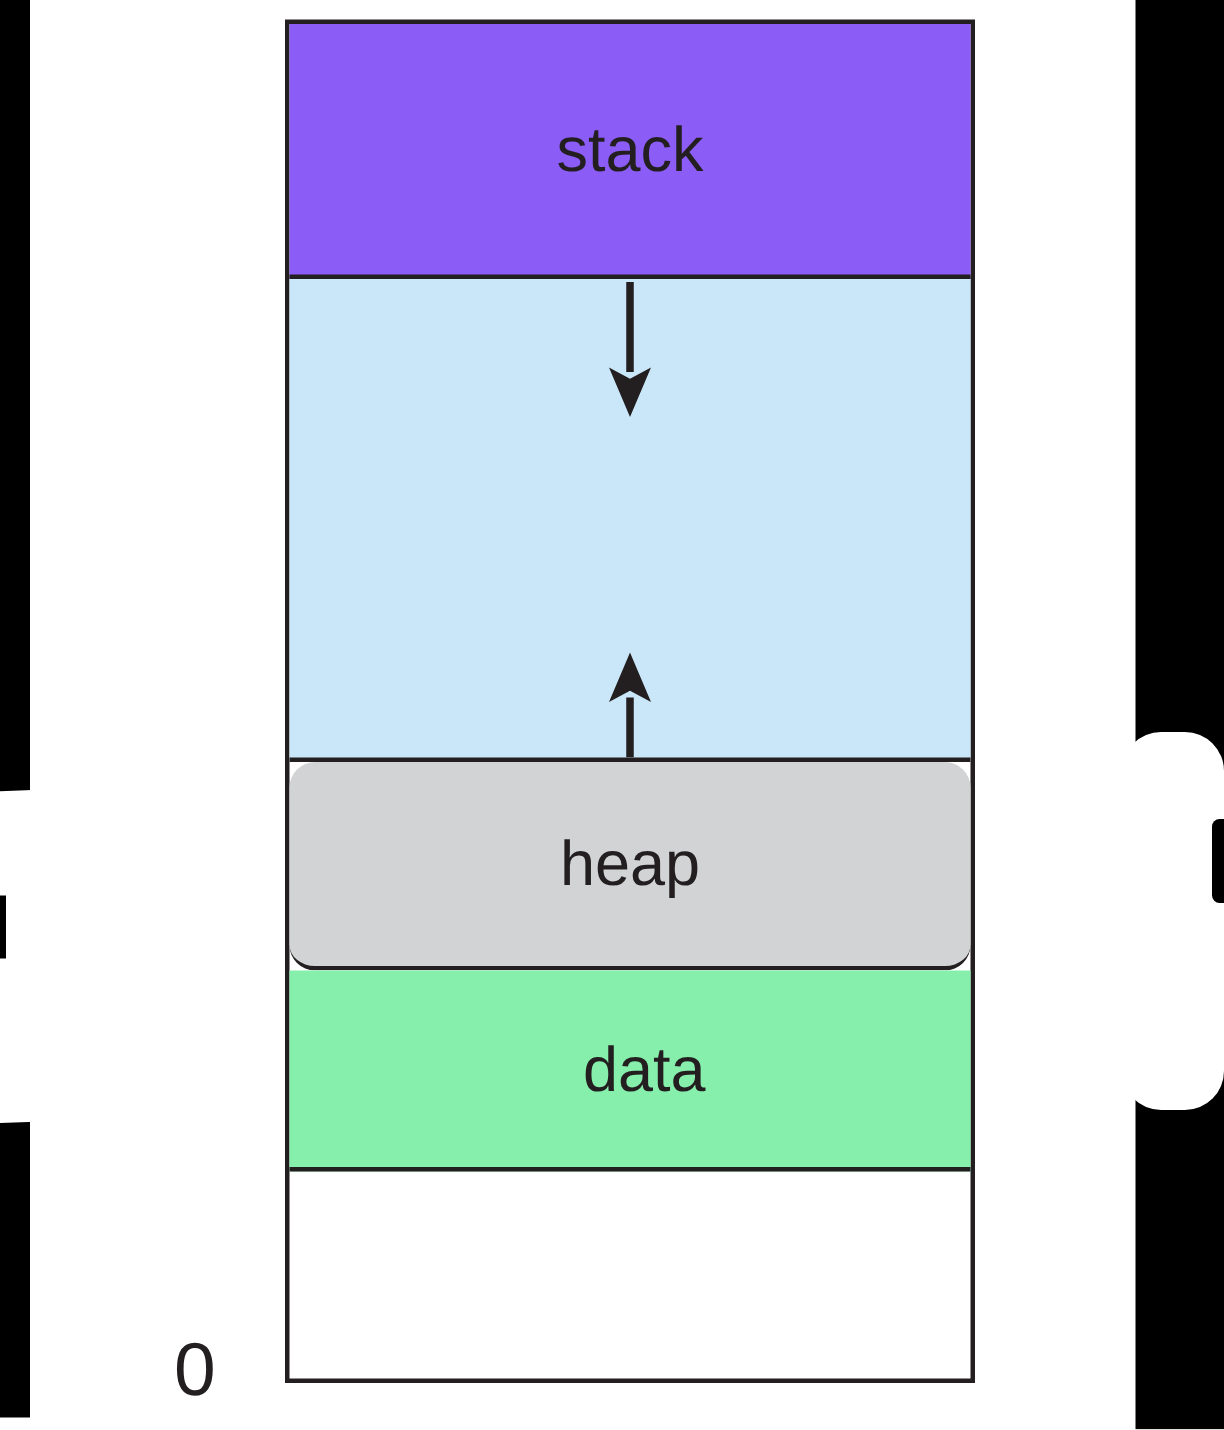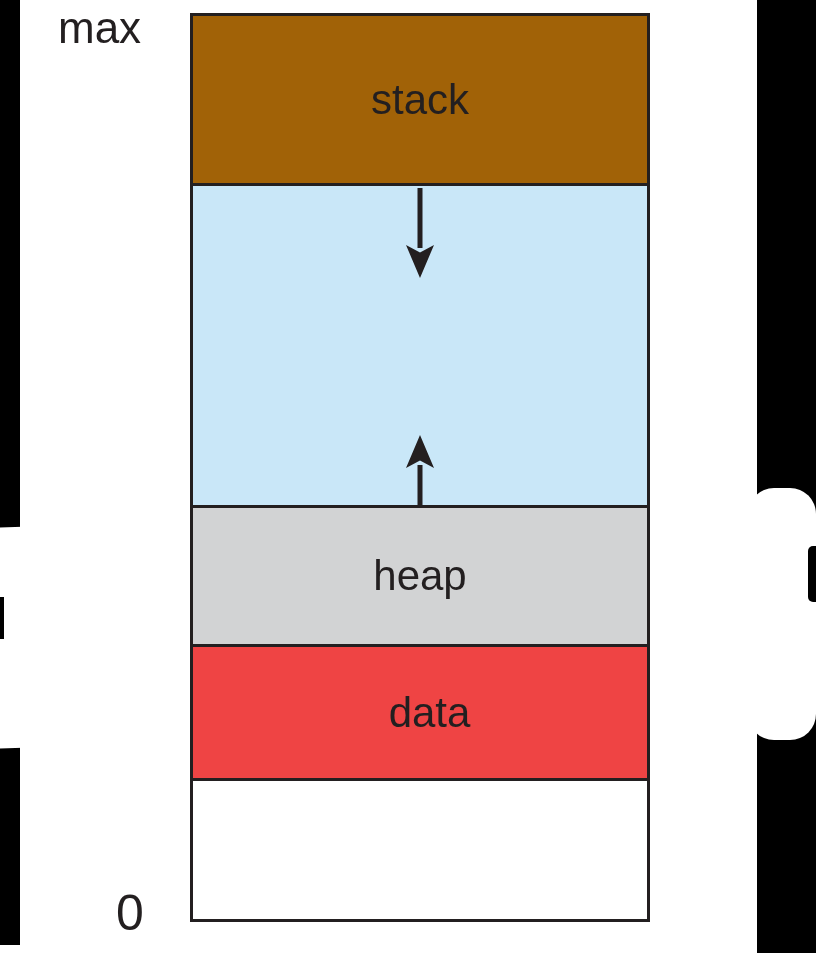--- a/index.html
+++ b/index.html
@@ -36,42 +36,41 @@
     width: 460px; height: 909px;
     border: 3px solid #231f20; box-sizing: border-box;
     display: flex; flex-direction: column;
   }
   .seg {
     box-sizing: border-box;
     border-bottom: 3px solid #231f20;
     display: flex; align-items: center; justify-content: center;
     flex: none;
   }
-  .seg-stack { height: 170px; background: #a16207; }
+  .seg-stack { height: 170px; background: #8b5cf6; }
   .seg-free  { height: 322px; background: #c9e7f8; position: relative; }
-  .seg-heap  { height: 139px; background: #d2d3d4; }
-  .seg-data  { height: 134px; background: #ef4444; padding-left: 19px; }
+  .seg-heap  { height: 139px; background: #d2d3d4; border-radius: 17px; }
+  .seg-data  { height: 134px; background: #86efac; padding-left: 19px; }
   .seg-text  { height: 138px; background: #d2d3d4; border-bottom: none; }
   .seg-label { font-size: 42px; color: #231f20; }
 
   .arrows-svg { position: absolute; left: 0; top: 0; width: 454px; height: 319px; display: block; }
 </style>
 </head>
 <body>
 
 <div id="canvas">
 
   <div class="stripe-left"></div>
   <div class="stripe-right"></div>
   <div class="blob-left"></div>
   <div class="sliver-left"></div>
   <div class="blob-right"></div>
   <div class="notch-right"></div>
 
-  <span class="addr addr-max">max</span>
   <span class="addr addr-zero">0</span>
 
   <div class="membox">
 
     <div class="seg seg-stack">
       <span class="seg-label">stack</span>
     </div>
 
     <div class="seg seg-free">
       <svg class="arrows-svg" viewBox="0 0 454 319">

